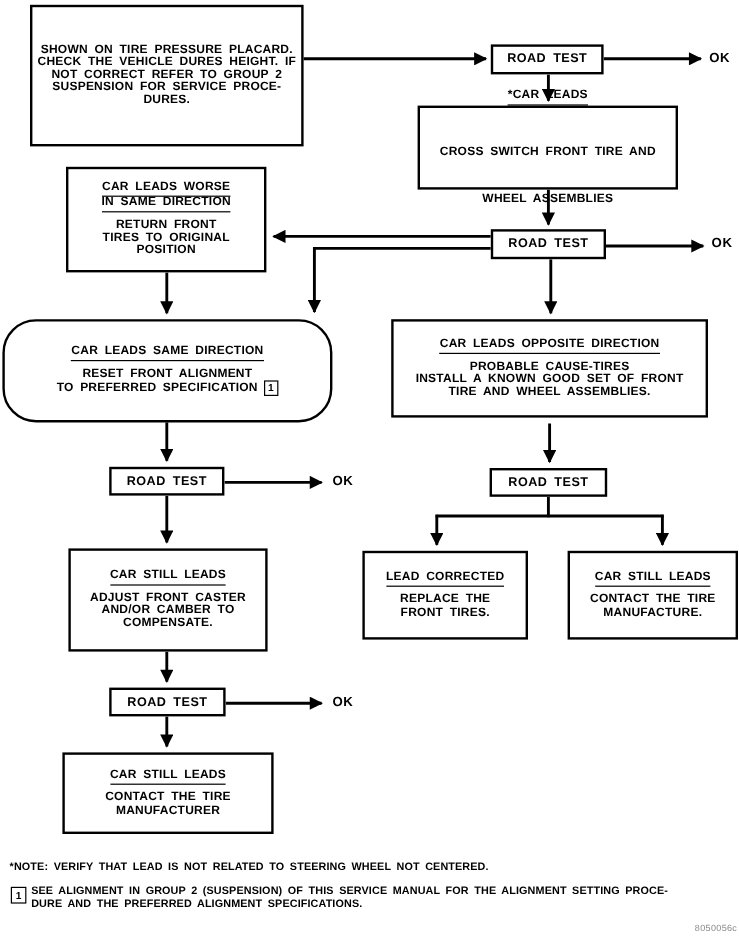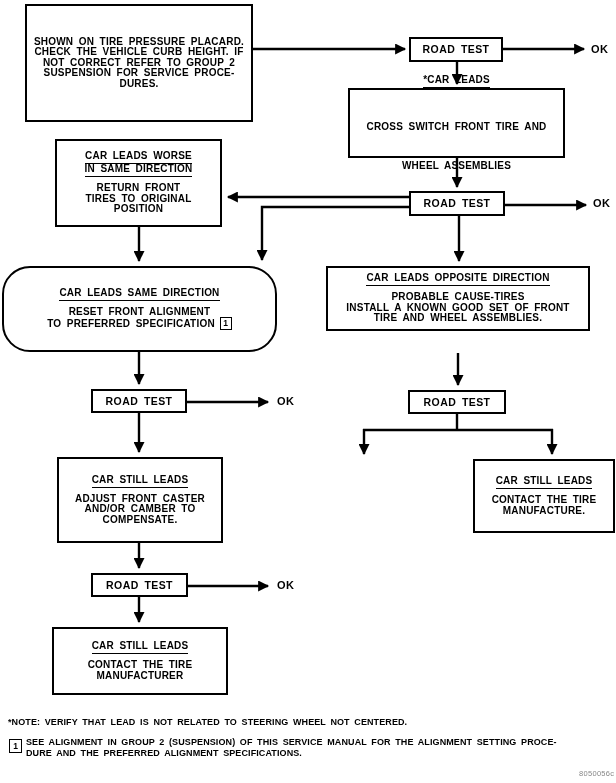--- a/index.html
+++ b/index.html
@@ -61,21 +61,21 @@
     <path d="M139 597 V622" marker-end="url(#ah)"></path>
     <path d="M458 353 V385" marker-end="url(#ah)"></path>
     <path d="M457 414 V431"></path>
     <path d="M363 430 H553"></path>
     <path d="M364 429 V454" marker-end="url(#ah)"></path>
     <path d="M552 429 V454" marker-end="url(#ah)"></path>
   </svg>
 
   <div class="box" style="left:25px;top:4px;width:228px;height:118px;">
     <div class="ln">SHOWN ON TIRE PRESSURE PLACARD.</div>
-    <div class="ln">CHECK THE VEHICLE CURB HEIGHT. IF</div>
+    <div class="ln">CHECK THE VEHICLE DURES HEIGHT. IF</div>
     <div class="ln">NOT CORRECT REFER TO GROUP 2</div>
     <div class="ln">SUSPENSION FOR SERVICE PROCE-</div>
     <div class="ln">DURES.</div>
   </div>
 
   <div class="box rt" style="left:409px;top:37px;width:94px;height:25px;">
     <span class="ln">ROAD TEST</span>
   </div>
   <div class="oklbl" style="left:591px;top:43px;">OK</div>
 
@@ -100,21 +100,21 @@
 
   <div class="box" style="left:2px;top:266px;width:275px;height:86px;border-radius:28px;">
     <div class="ttl"><span class="u">CAR LEADS SAME DIRECTION</span></div>
     <div class="ln">RESET FRONT ALIGNMENT</div>
     <div class="ln row">
       <span>TO PREFERRED SPECIFICATION</span>
       <span class="refbox">1</span>
     </div>
   </div>
 
-  <div class="box" style="left:326px;top:266px;width:264px;height:65px;">
+  <div class="box" style="left:326px;top:266px;width:264px;height:82px;">
     <div class="ttl"><span class="u">CAR LEADS OPPOSITE DIRECTION</span></div>
     <div class="ln">PROBABLE CAUSE-TIRES</div>
     <div class="ln">INSTALL A KNOWN GOOD SET OF FRONT</div>
     <div class="ln">TIRE AND WHEEL ASSEMBLIES.</div>
   </div>
 
   <div class="box rt" style="left:91px;top:389px;width:96px;height:24px;">
     <span class="ln">ROAD TEST</span>
   </div>
   <div class="oklbl" style="left:277px;top:395px;">OK</div>
@@ -123,20 +123,25 @@
     <div class="ttl"><span class="u">CAR STILL LEADS</span></div>
     <div class="ln">ADJUST FRONT CASTER</div>
     <div class="ln">AND/OR CAMBER TO</div>
     <div class="ln">COMPENSATE.</div>
   </div>
 
   <div class="box rt" style="left:408px;top:390px;width:98px;height:24px;">
     <span class="ln">ROAD TEST</span>
   </div>
 
+  <div class="box" style="left:302px;top:459px;width:138px;height:74px;">
+    <div class="ttl"><span class="u">LEAD CORRECTED</span></div>
+    <div class="ln">REPLACE THE</div>
+    <div class="ln">FRONT TIRES.</div>
+  </div>
 
   <div class="box" style="left:473px;top:459px;width:142px;height:74px;">
     <div class="ttl"><span class="u">CAR STILL LEADS</span></div>
     <div class="ln">CONTACT THE TIRE</div>
     <div class="ln">MANUFACTURE.</div>
   </div>
 
   <div class="box rt" style="left:91px;top:573px;width:97px;height:24px;">
     <span class="ln">ROAD TEST</span>
   </div>

